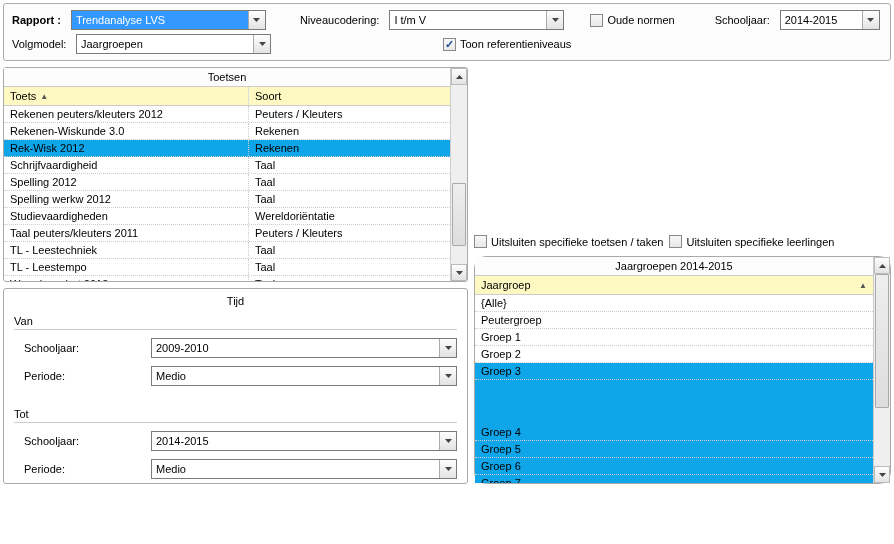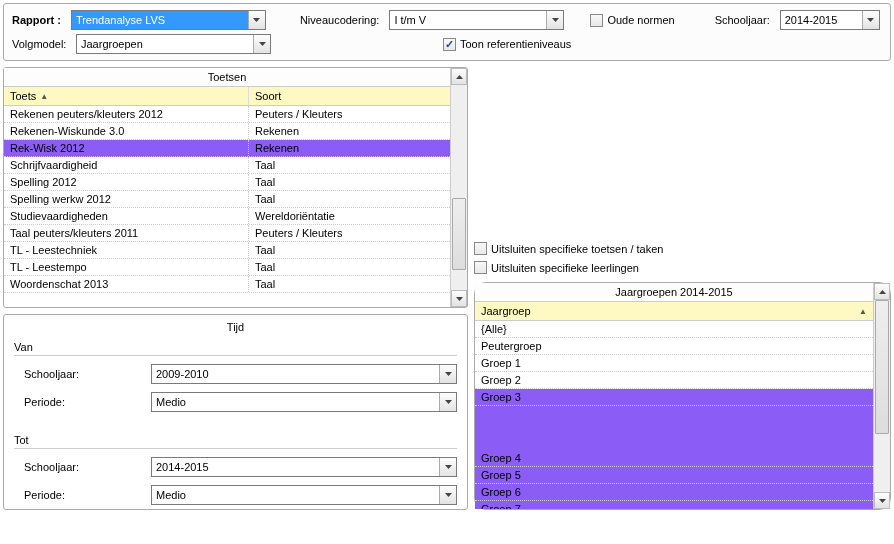--- a/index.html
+++ b/index.html
@@ -20,31 +20,31 @@
   .chk-box { width: 13px; height: 13px; border: 1px solid #888; background: linear-gradient(#f8f8f8,#e8e8e8); display: flex; align-items: center; justify-content: center; }
   .chk-box.checked::after { content: "✓"; font-size: 11px; line-height: 1; color: #1a4e9c; font-weight: bold; }
 
   .row2 { width: 100%; display: flex; align-items: center; gap: 10px; margin-top: 4px; }
 
   
   .cols { display: flex; gap: 6px; margin-top: 6px; }
   .col-left { width: 465px; display: flex; flex-direction: column; gap: 6px; }
   .col-right { flex: 1; display: flex; flex-direction: column; gap: 6px; }
 
-  .grid-wrap { border: 1px solid #aaa; border-radius: 3px; display: flex; height: 241px; }
+  .grid-wrap { border: 1px solid #aaa; border-radius: 3px; display: flex; height: 215px; }
   .grid { flex: 1; display: flex; flex-direction: column; overflow: hidden; }
   .grid-title { text-align: center; border-bottom: 1px solid #ccc; padding: 3px 0; background: #fdfdfd; }
   .grid-head { display: flex; border-bottom: 1px solid #ccc; background: #fef9c3; }
   .grid-head .hcell { padding: 3px 6px; border-right: 1px solid #ddd; display: flex; align-items: center; gap: 4px; }
   .grid-head .hcell:last-child { border-right: none; }
   .grid-body { flex: 1; overflow: hidden; }
   .grid-row { display: flex; border-bottom: 1px dotted #ccc; }
   .grid-row .gcell { padding: 2px 6px; border-right: 1px dotted #ccc; overflow: hidden; white-space: nowrap; }
   .grid-row .gcell:last-child { border-right: none; }
-  .grid-row.selected { background: #8b5cf6; }
+  .grid-row.selected { background: #0ea5e9; }
 
   .col-toets { width: 245px; }
   .col-soort { flex: 1; }
 
   .vscroll { width: 17px; background: #f0f0f0; border-left: 1px solid #ccc; display: flex; flex-direction: column; }
   .sbtn { height: 17px; border: 1px solid #bbb; background: linear-gradient(#fdfdfd,#e3e3e3); display:flex; align-items:center; justify-content:center; }
   .strack { flex: 1; position: relative; background: #efefef; }
   .sthumb { position: absolute; left: 1px; right: 1px; border: 1px solid #aaa; background: linear-gradient(#eee,#ddd); border-radius: 1px; }
 
   .sort-ico { font-size: 8px; color: #555; }
@@ -56,21 +56,21 @@
   .hr { height: 1px; background: #ccc; margin-bottom: 8px; }
   .formrow { display: flex; align-items: center; gap: 8px; margin: 4px 0 8px 10px; }
   .formrow .flabel { width: 75px; }
   .formrow .combo { flex: 1; max-width: 320px; margin-left: 44px; }
 
   
   .jg-wrap { border: 1px solid #aaa; border-radius: 12px; display: flex; height: 228px; }
   .jg { flex: 1; display: flex; flex-direction: column; overflow: hidden; }
   .filler { flex: 1; }
 
-  .chkstack { display: flex; flex-direction: column; gap: 6px; padding: 2px 2px 2px 0; }
+  .chkstack { display: flex; flex-direction: row; gap: 6px; padding: 2px 2px 2px 0; }
 </style>
 </head>
 <body>
 
 <div class="panel">
   <div class="topbar">
     <span class="label bold">Rapport :</span>
     <span class="combo highlight" style="width:195px">
       <span class="combo-text">Trendanalyse LVS</span>
       <span class="combo-btn">

